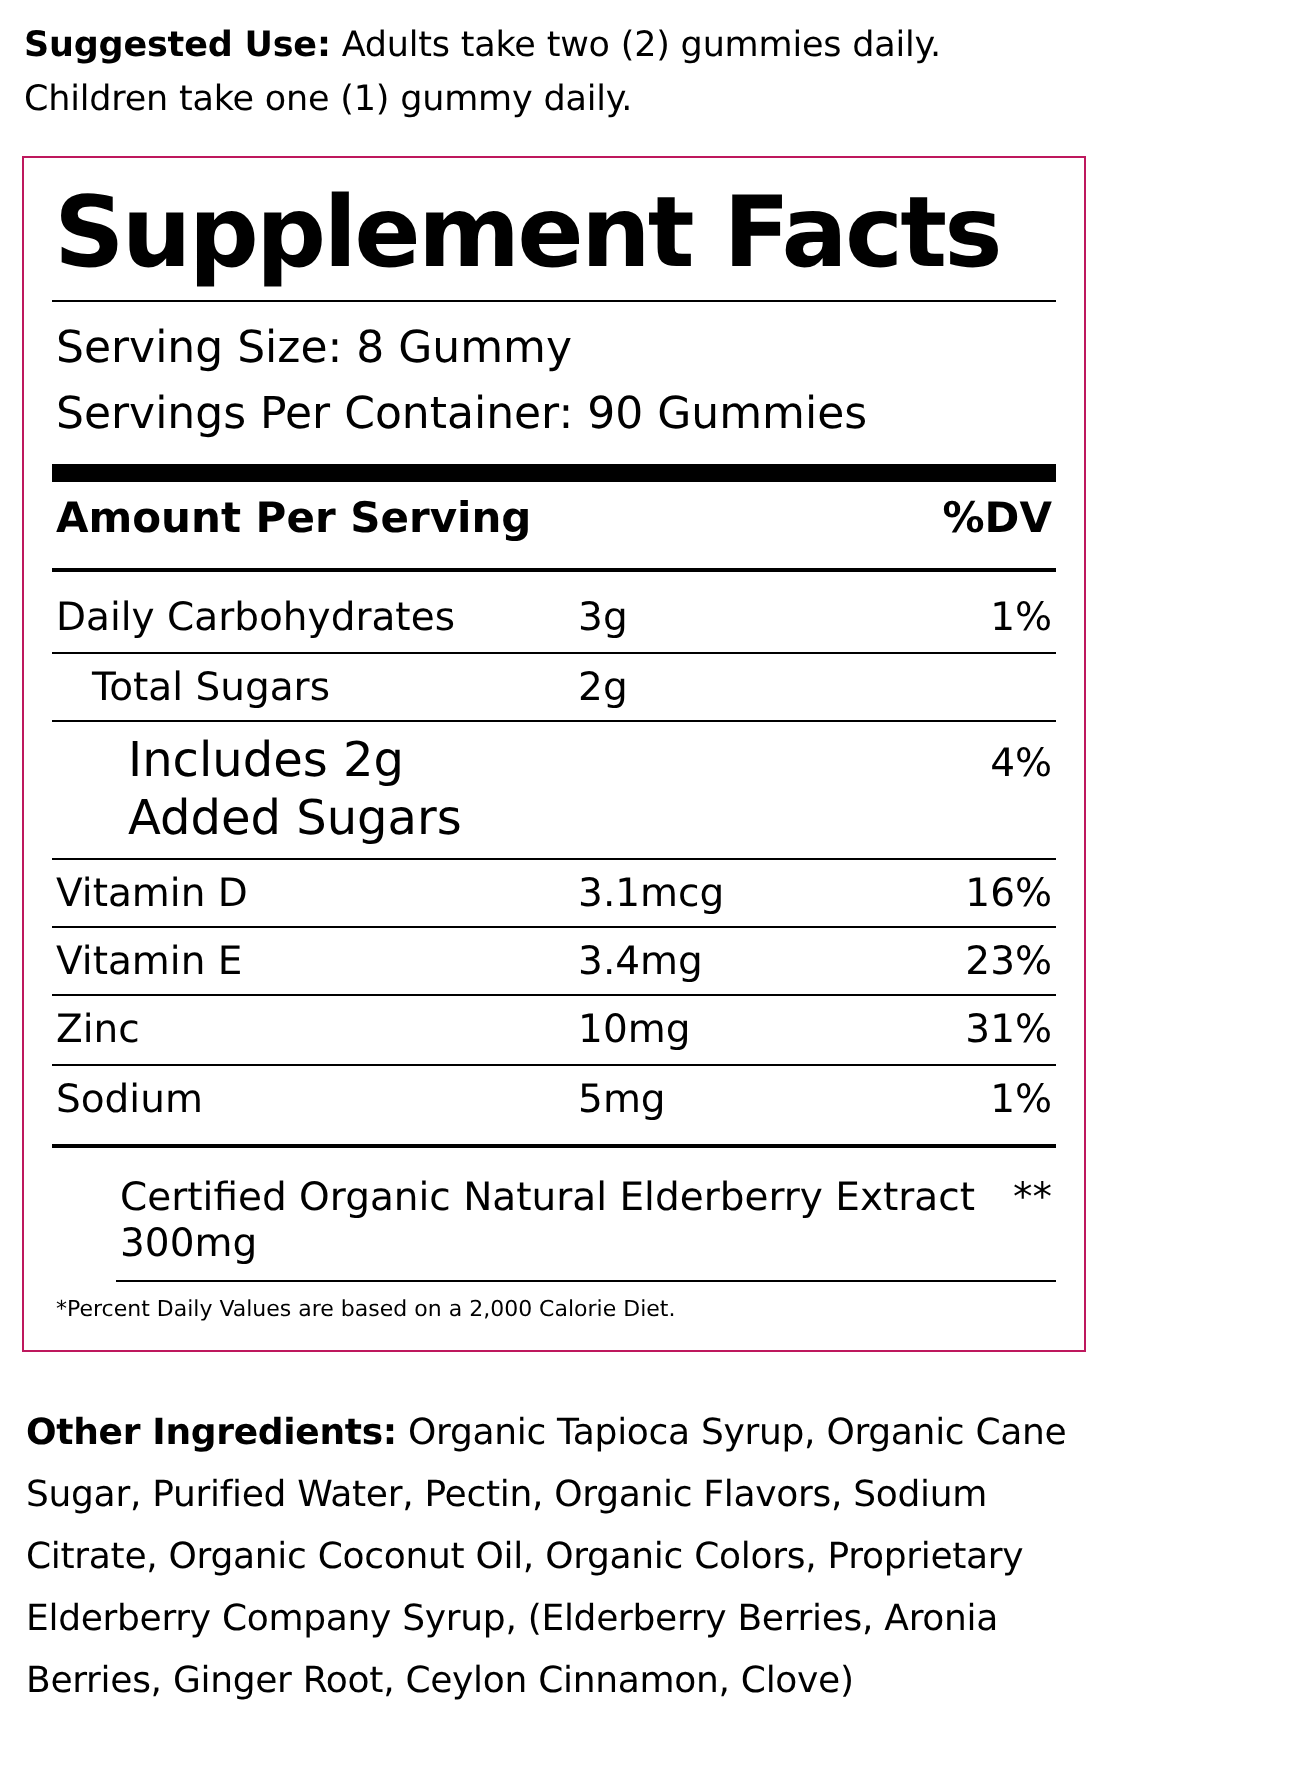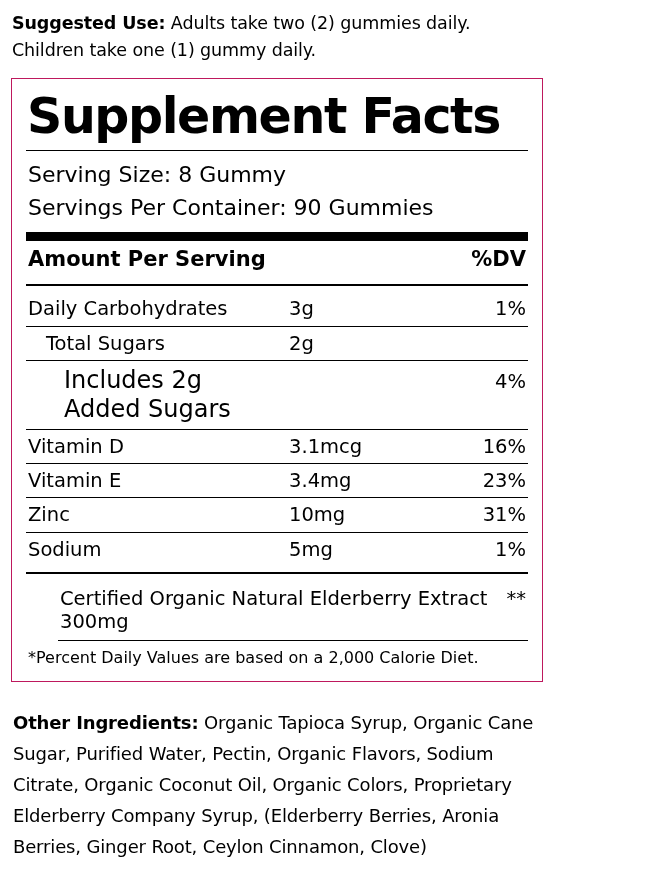--- a/index.html
+++ b/index.html
@@ -91,21 +91,21 @@
     font-size: 19.5px;
     display: flex;
     justify-content: space-between;
     align-items: baseline;
     padding: 7px 2px 7px 2px;
     border-bottom: 1px solid #000;
     margin-left: 32px;
   }
 
   .footnote {
-    font-size: 16px;
+    font-size: 11px;
     padding: 7px 2px 2px 2px;
   }
 
   
   .other-ingredients {
     font-size: 18px;
     line-height: 1.72;
     margin: 26px 3px 0 3px;
     letter-spacing: -0.15px;
   }

